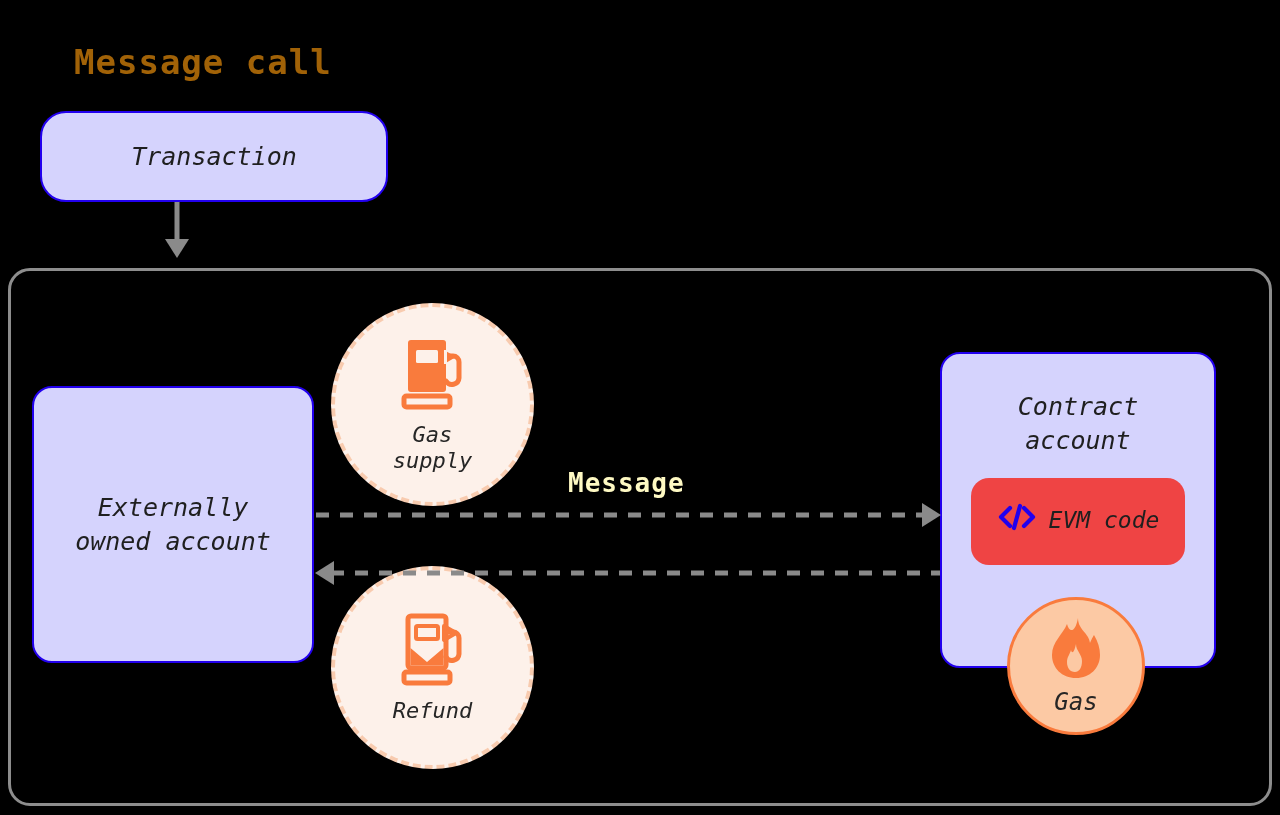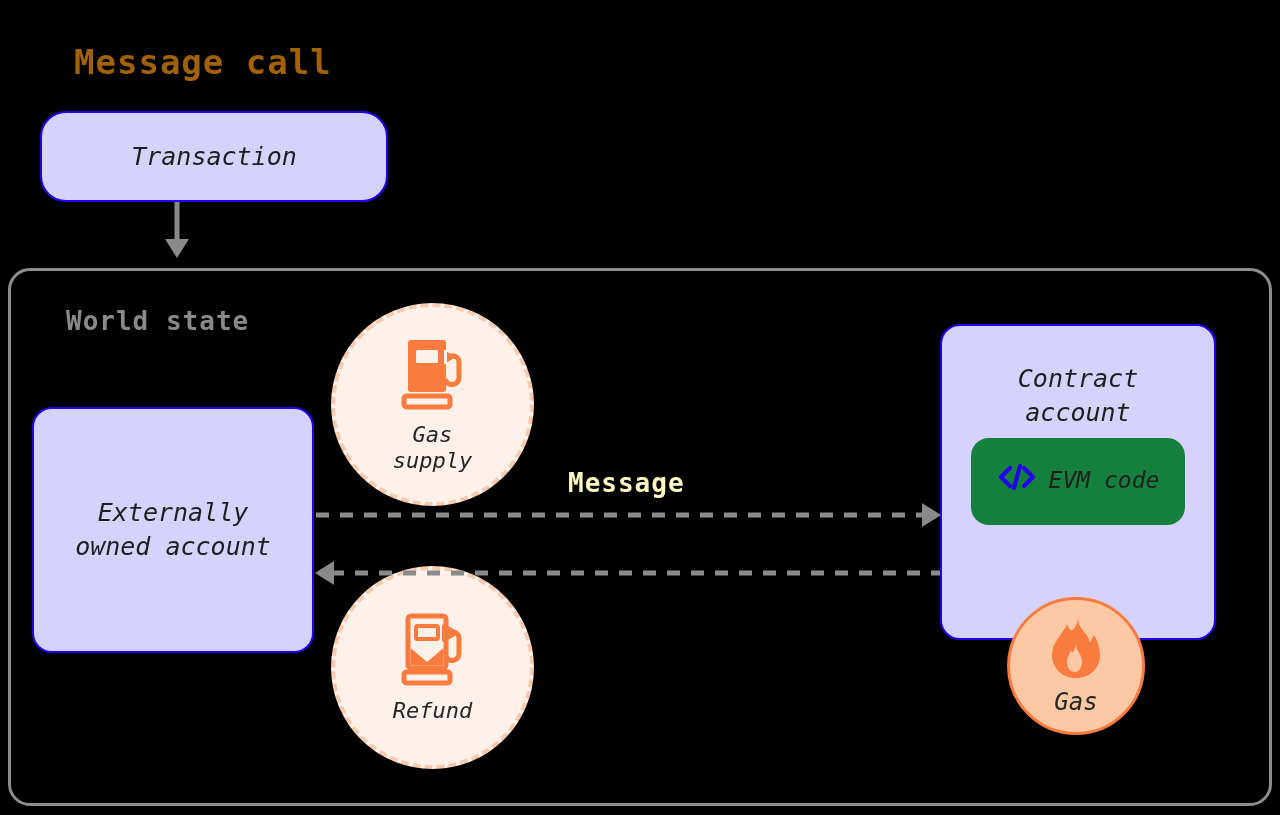--- a/index.html
+++ b/index.html
@@ -32,32 +32,32 @@
     background:#d5d3fd;border:2px solid #2200ee;box-sizing:border-box;
     display:flex;align-items:center;justify-content:center;
     color:#1f1f1f;font-style:italic;text-align:center;line-height:1.35;
   }
   #transaction-box{
     left:32px;top:111px;width:348px;height:91px;border-radius:26px;
     font-size:25px;
     margin-left:8px;
   }
   #eoa-box{
-    left:32px;top:386px;width:282px;height:246px;border-radius:20px;
-    font-size:25px;padding:0 18px;margin-top:21px;
+    left:32px;top:386px;width:282px;height:277px;border-radius:20px;
+    font-size:25px;padding:0 18px;
   }
   #contract-box{
-    left:940px;top:324px;width:276px;height:316px;border-radius:20px;
+    left:940px;top:352px;width:276px;height:316px;border-radius:20px;
     flex-direction:column;justify-content:flex-start;padding-top:36px;
     font-size:25px;
   }
   #contract-title{white-space:pre-line;}
   #evm-code-chip{
-    margin-top:8px;width:214px;height:87px;border-radius:18px;
-    background:#15803d;display:flex;align-items:center;justify-content:center;
+    margin-top:20px;width:214px;height:87px;border-radius:18px;
+    background:#ef4444;display:flex;align-items:center;justify-content:center;
     gap:12px;
   }
   #evm-code-label{font-size:23px;font-style:italic;color:#1f1f1f;}
 
   
   .dashed-circle{
     border-radius:50%;background:#fdf1ea;
     border:4px dashed #f8cbaf;box-sizing:border-box;
     display:flex;flex-direction:column;align-items:center;justify-content:center;
   }
@@ -93,21 +93,20 @@
 
 <div id="stage">
 
   <div class="abs" id="message-call-label">Message call</div>
 
   <div class="abs purple-box" id="transaction-box">
     <span>Transaction</span>
   </div>
 
   <div class="abs" id="world-state-box"></div>
-  <div class="abs" id="world-state-label">World state</div>
 
   <div class="abs purple-box" id="eoa-box">
     <span style="white-space:pre-line">Externally
 owned account</span>
   </div>
 
   <div class="abs dashed-circle" id="gas-supply-circle">
     <span>
       <svg width="66" height="76" viewBox="0 0 66 76" aria-hidden="true">
 

